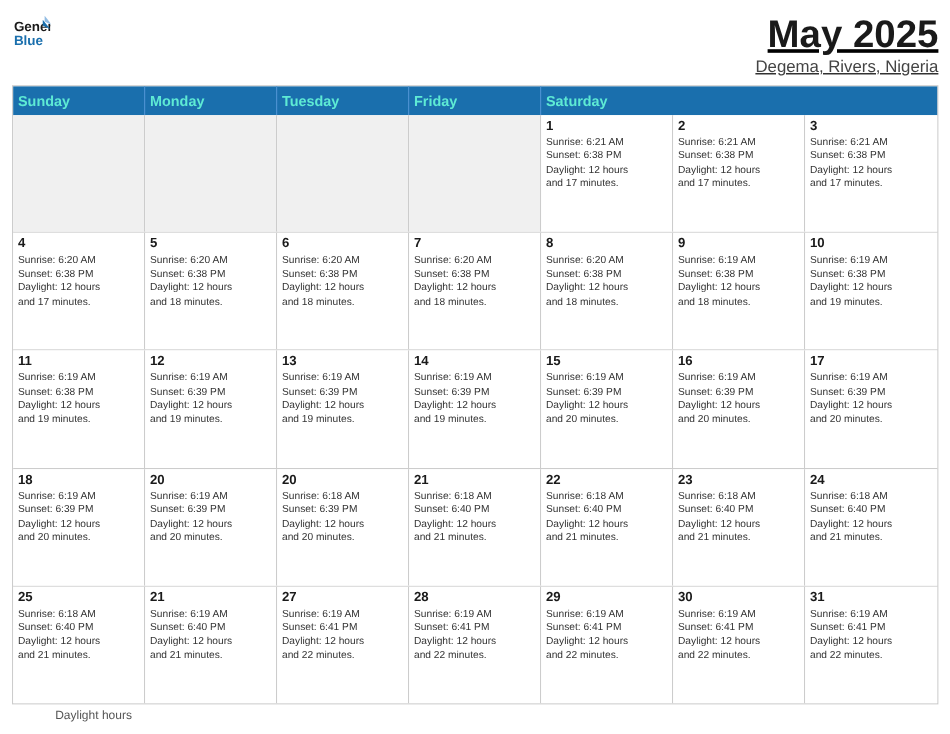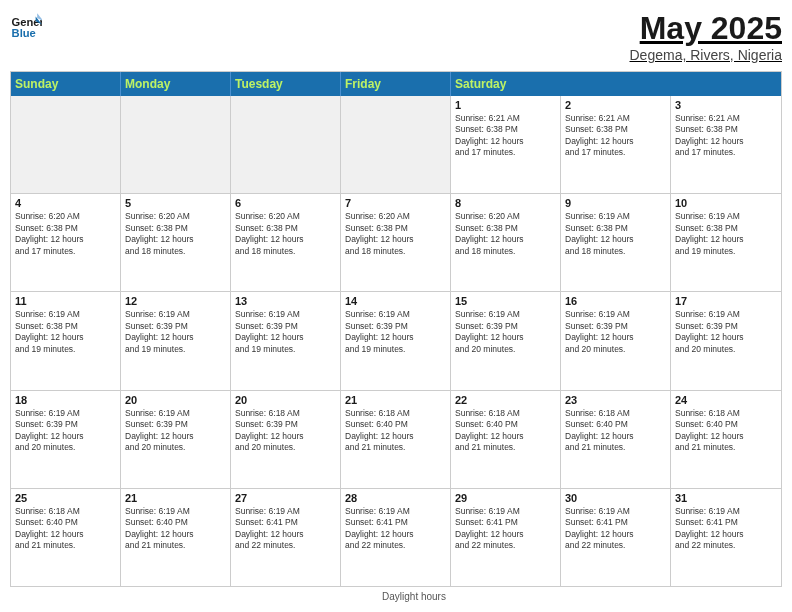--- a/index.html
+++ b/index.html
@@ -50,21 +50,21 @@
       border: 1px solid #ccc;
       display: flex;
       flex-direction: column;
     }
     .cal-header-row {
       display: grid;
       grid-template-columns: repeat(7, 1fr);
       background: #1a6fad;
     }
     .cal-header-cell {
-      color: #bef264;
+      color: #5eead4;
       font-size: 12px;
       font-weight: bold;
       padding: 5px 4px;
       text-align: left;
       border-right: 1px solid #4a90d0;
     }
     .cal-header-cell:last-child { border-right: none; }
     .cal-body {
       flex: 1;
       display: flex;
@@ -96,21 +96,21 @@
     }
     .day-info {
       font-size: 8.5px;
       color: #333;
       line-height: 1.35;
     }
     .footer-note {
       font-size: 10px;
       color: #555;
       margin-top: 4px;
-      text-align: center;
+      text-align: left;
       padding-left: 36px;
     }
   </style>
 </head>
 <body>
 
 <div class="page">
   <div class="header">
     <div class="logo">
       <svg class="logo-icon" viewBox="0 0 40 40">

